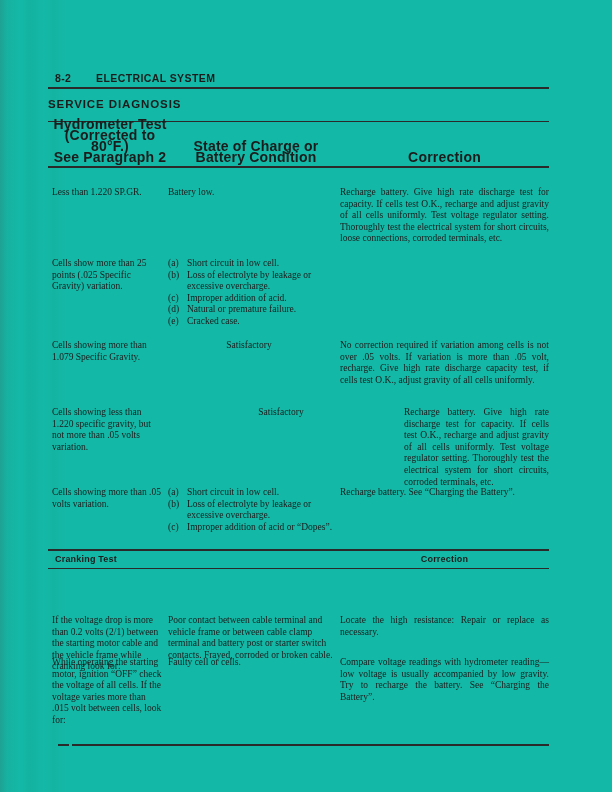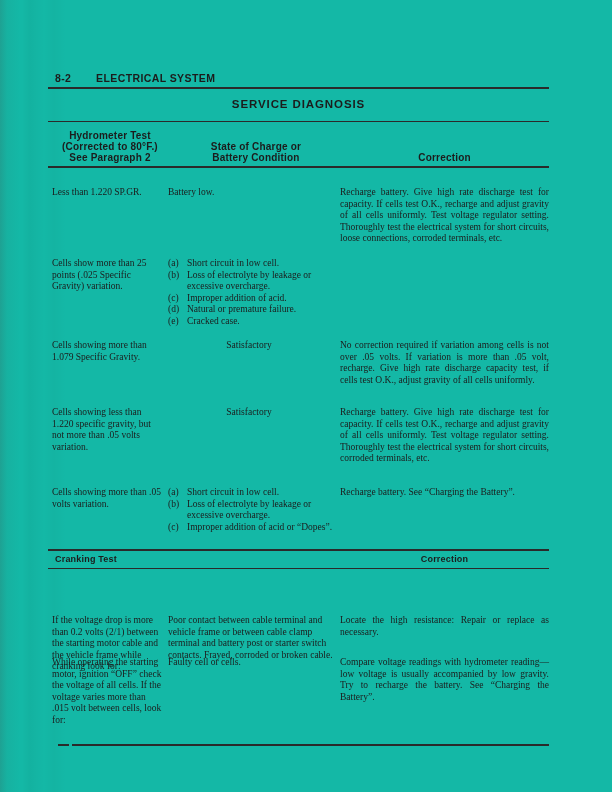--- a/index.html
+++ b/index.html
@@ -19,27 +19,27 @@
       linear-gradient(90deg, rgba(0,0,0,0) 22px, rgba(0,0,0,.035) 30px, rgba(0,0,0,0) 44px, rgba(0,0,0,.025) 54px, rgba(0,0,0,0) 66px);
   }
   .rule{position:absolute;background:#2a2a2a;}
   .sans{font-family:"Liberation Sans", sans-serif;font-weight:700;}
 
   .page-header{position:absolute;top:72px;left:55px;font-size:10.5px;letter-spacing:.3px;}
   .page-header .pg-sec{margin-left:25px;letter-spacing:.4px;}
 
   .diag-title{
     position:absolute;top:98px;left:48px;width:501px;margin:0;
-    text-align:center;font-size:11.5px;letter-spacing:.9px;
+    text-align:left;font-size:11.5px;letter-spacing:.9px;
   }
 
   .col-headers{
     position:absolute;top:127px;left:48px;width:501px;height:36px;
     display:flex;align-items:flex-end;
-    font-size:10px;line-height:11px;letter-spacing:.2px;
+    font-size:14px;line-height:11px;letter-spacing:.2px;
   }
   .ch{text-align:center;}
   .ch1{width:124px;}
   .ch2{width:168px;}
   .ch3{width:209px;}
 
   .trow{position:absolute;left:52px;width:497px;display:flex;
         font-size:9.5px;line-height:11.6px;}
   .c1{width:116px;flex-shrink:0;padding-right:4px;box-sizing:border-box;}
   .c2{width:172px;flex-shrink:0;padding-right:6px;box-sizing:border-box;}
@@ -114,21 +114,21 @@
         </div>
     </div>
   </div>
 
   <div class="trow" style="top:340px;">
     <div class="c1">Cells showing more than 1.079 Specific Gravity.</div>
     <div class="c2 center">Satisfactory</div>
     <div class="c3">No correction required if variation among cells is not over .05 volts. If variation is more than .05 volt, recharge. Give high rate discharge capacity test, if cells test O.K., adjust gravity of all cells uniformly.</div>
   </div>
 
-  <div class="trow" style="top:407px;">
+  <div class="trow" style="top:407px;gap:32px;">
     <div class="c1">Cells showing less than 1.220 specific gravity, but not more than .05 volts variation.</div>
     <div class="c2 center">Satisfactory</div>
     <div class="c3">Recharge battery. Give high rate discharge test for capacity. If cells test O.K., recharge and adjust gravity of all cells uniformly. Test voltage regulator setting. Thoroughly test the electrical system for short circuits, corroded terminals, etc.</div>
   </div>
 
   <div class="trow" style="top:487px;">
     <div class="c1">Cells showing more than .05 volts variation.</div>
     <div class="c2">
       <div class="li">
           <span class="lab">(a)</span>

